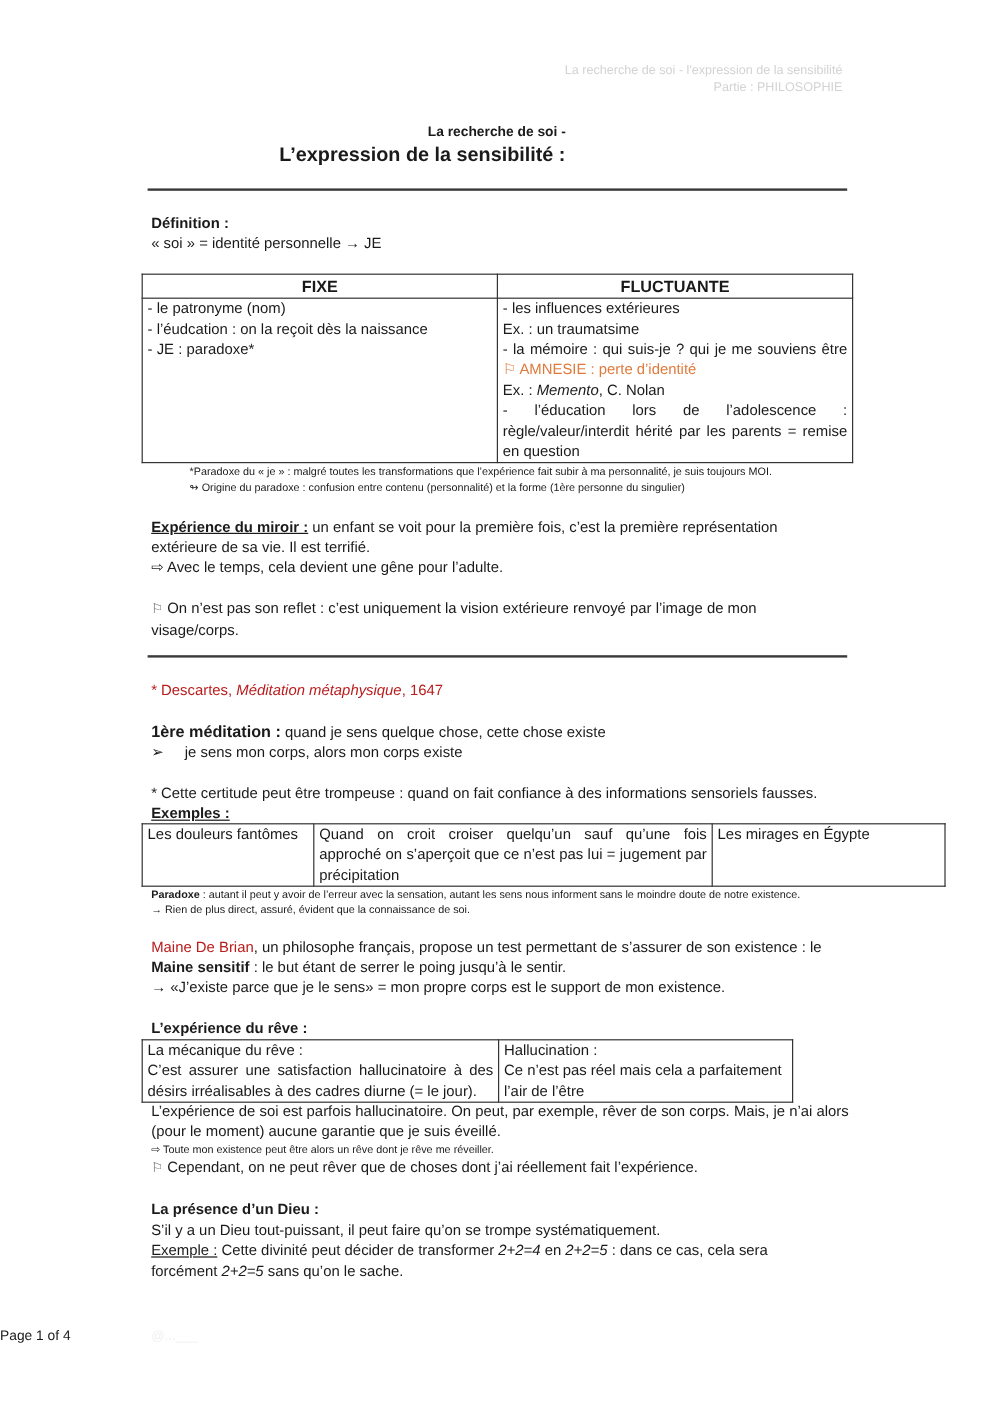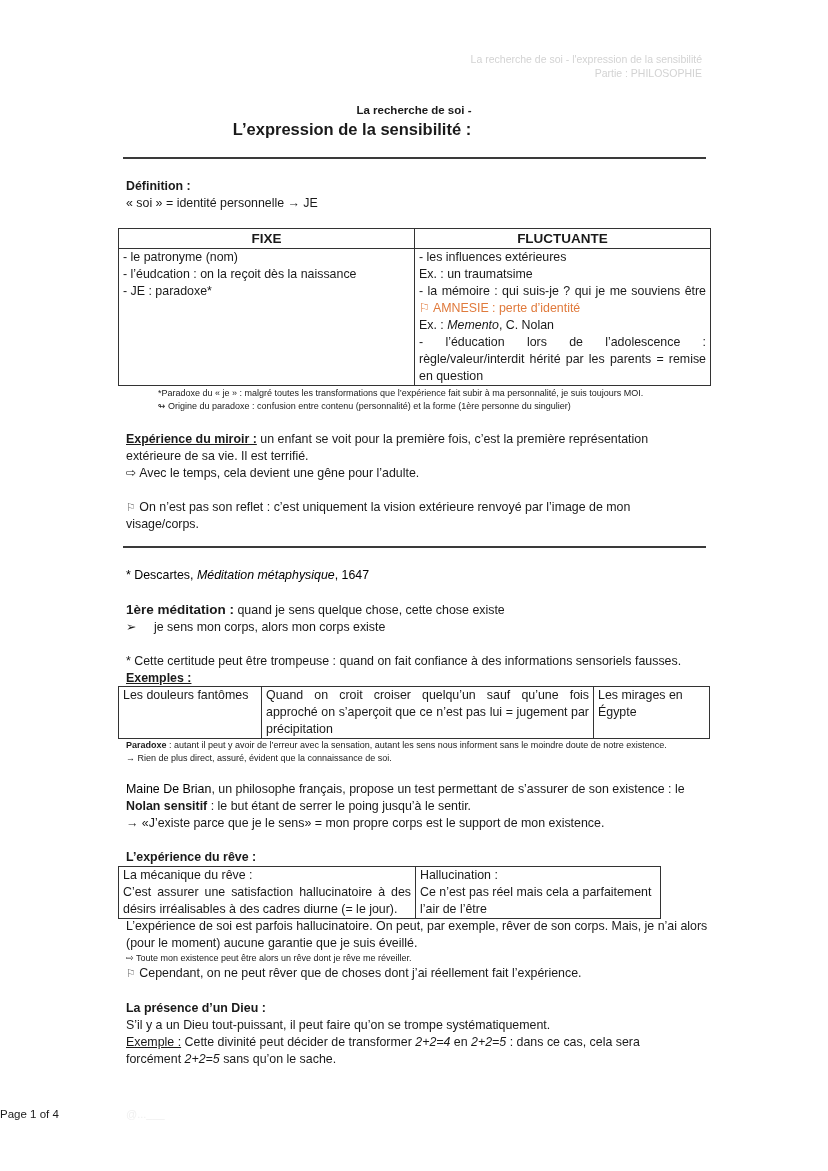--- a/index.html
+++ b/index.html
@@ -22,21 +22,21 @@
       font-weight: bold; font-size: 11.5px;
     }
     .title-big {
       left: 0; width: 704px; top: 118px; text-align: center;
       font-weight: bold; font-size: 16.5px; line-height: 22px;
     }
     .hr { height: 2px; background: #3a3a3a; left: 123px; width: 583px; }
     .bold { font-weight: bold; }
     .italic { font-style: italic; }
     .ul { text-decoration: underline; }
-    .purple { color: #000000; }
+    .purple { color: #b91c1c; }
     .orange { color: #e07a3c; }
     .small { font-size: 9px; line-height: 13px; }
     table { border-collapse: collapse; position: absolute; }
     td, th { border: 1.3px solid #333; vertical-align: top; font-size: 12.4px; line-height: 17px; padding: 0 4px; font-weight: normal; text-align: left; }
     th { text-align: center; font-weight: bold; font-size: 13.5px; line-height: 19px; }
     .justify { text-align: justify; }
     .flag { color: #666; font-size: 11px; }
     .watermark { left: 126px; top: 1106px; color: #f0f0f0; font-size: 11px; }
     .pager { left: 0; width: 828px; top: 1106px; text-align: left; font-size: 11.5px; }
   </style>
@@ -119,21 +119,21 @@
     <span class="bold" style="font-size:13.5px;">1ère méditation :</span><span> quand je sens quelque chose, cette chose existe</span>
   </div>
   <div>
     <span style="display:inline-block; width:28px;">➢</span><span>je sens mon corps, alors mon corps existe</span>
   </div>
   <div style="height:17px;"></div>
   <div>* Cette certitude peut être trompeuse : quand on fait confiance à des informations sensoriels fausses.</div>
   <div class="bold ul">Exemples :</div>
 </div>
 
-<table style="left:118px; top:686px; width:592px;">
+<table style="left:118px; top:686px; width:670px;">
   <tbody>
       <tr>
     <td style="width:143px;">Les douleurs fantômes</td>
     <td class="justify" style="width:332px;">Quand on croit croiser quelqu’un sauf qu’une fois approché on s’aperçoit que ce n’est pas lui = jugement par précipitation</td>
     <td>Les mirages en Égypte</td>
   </tr>
 </tbody>
   </table>
 
 <div class="abs small" style="left:126px; top:739px; width:620px;">
@@ -141,21 +141,21 @@
     <span class="bold">Paradoxe</span><span> : autant il peut y avoir de l’erreur avec la sensation, autant les sens nous informent sans le moindre doute de notre existence.</span>
   </div>
   <div>→ Rien de plus direct, assuré, évident que la connaissance de soi.</div>
 </div>
 
 <div class="abs" style="left:126px; top:781px; width:620px;">
   <div>
     <span class="purple">Maine De Brian</span><span>, un philosophe français, propose un test permettant de s’assurer de son existence : le</span>
   </div>
   <div>
-    <span class="bold">Nolan sensitif</span><span> : le but étant de serrer le poing jusqu’à le sentir.</span>
+    <span class="bold">Maine sensitif</span><span> : le but étant de serrer le poing jusqu’à le sentir.</span>
   </div>
   <div>→ «J’existe parce que je le sens» = mon propre corps est le support de mon existence.</div>
 </div>
 
 <div class="abs bold" style="left:126px; top:849px;">L’expérience du rêve :</div>
 <table style="left:118px; top:866px; width:543px;">
   <tbody>
       <tr>
     <td style="width:297px;">
       <div>La mécanique du rêve :</div>

